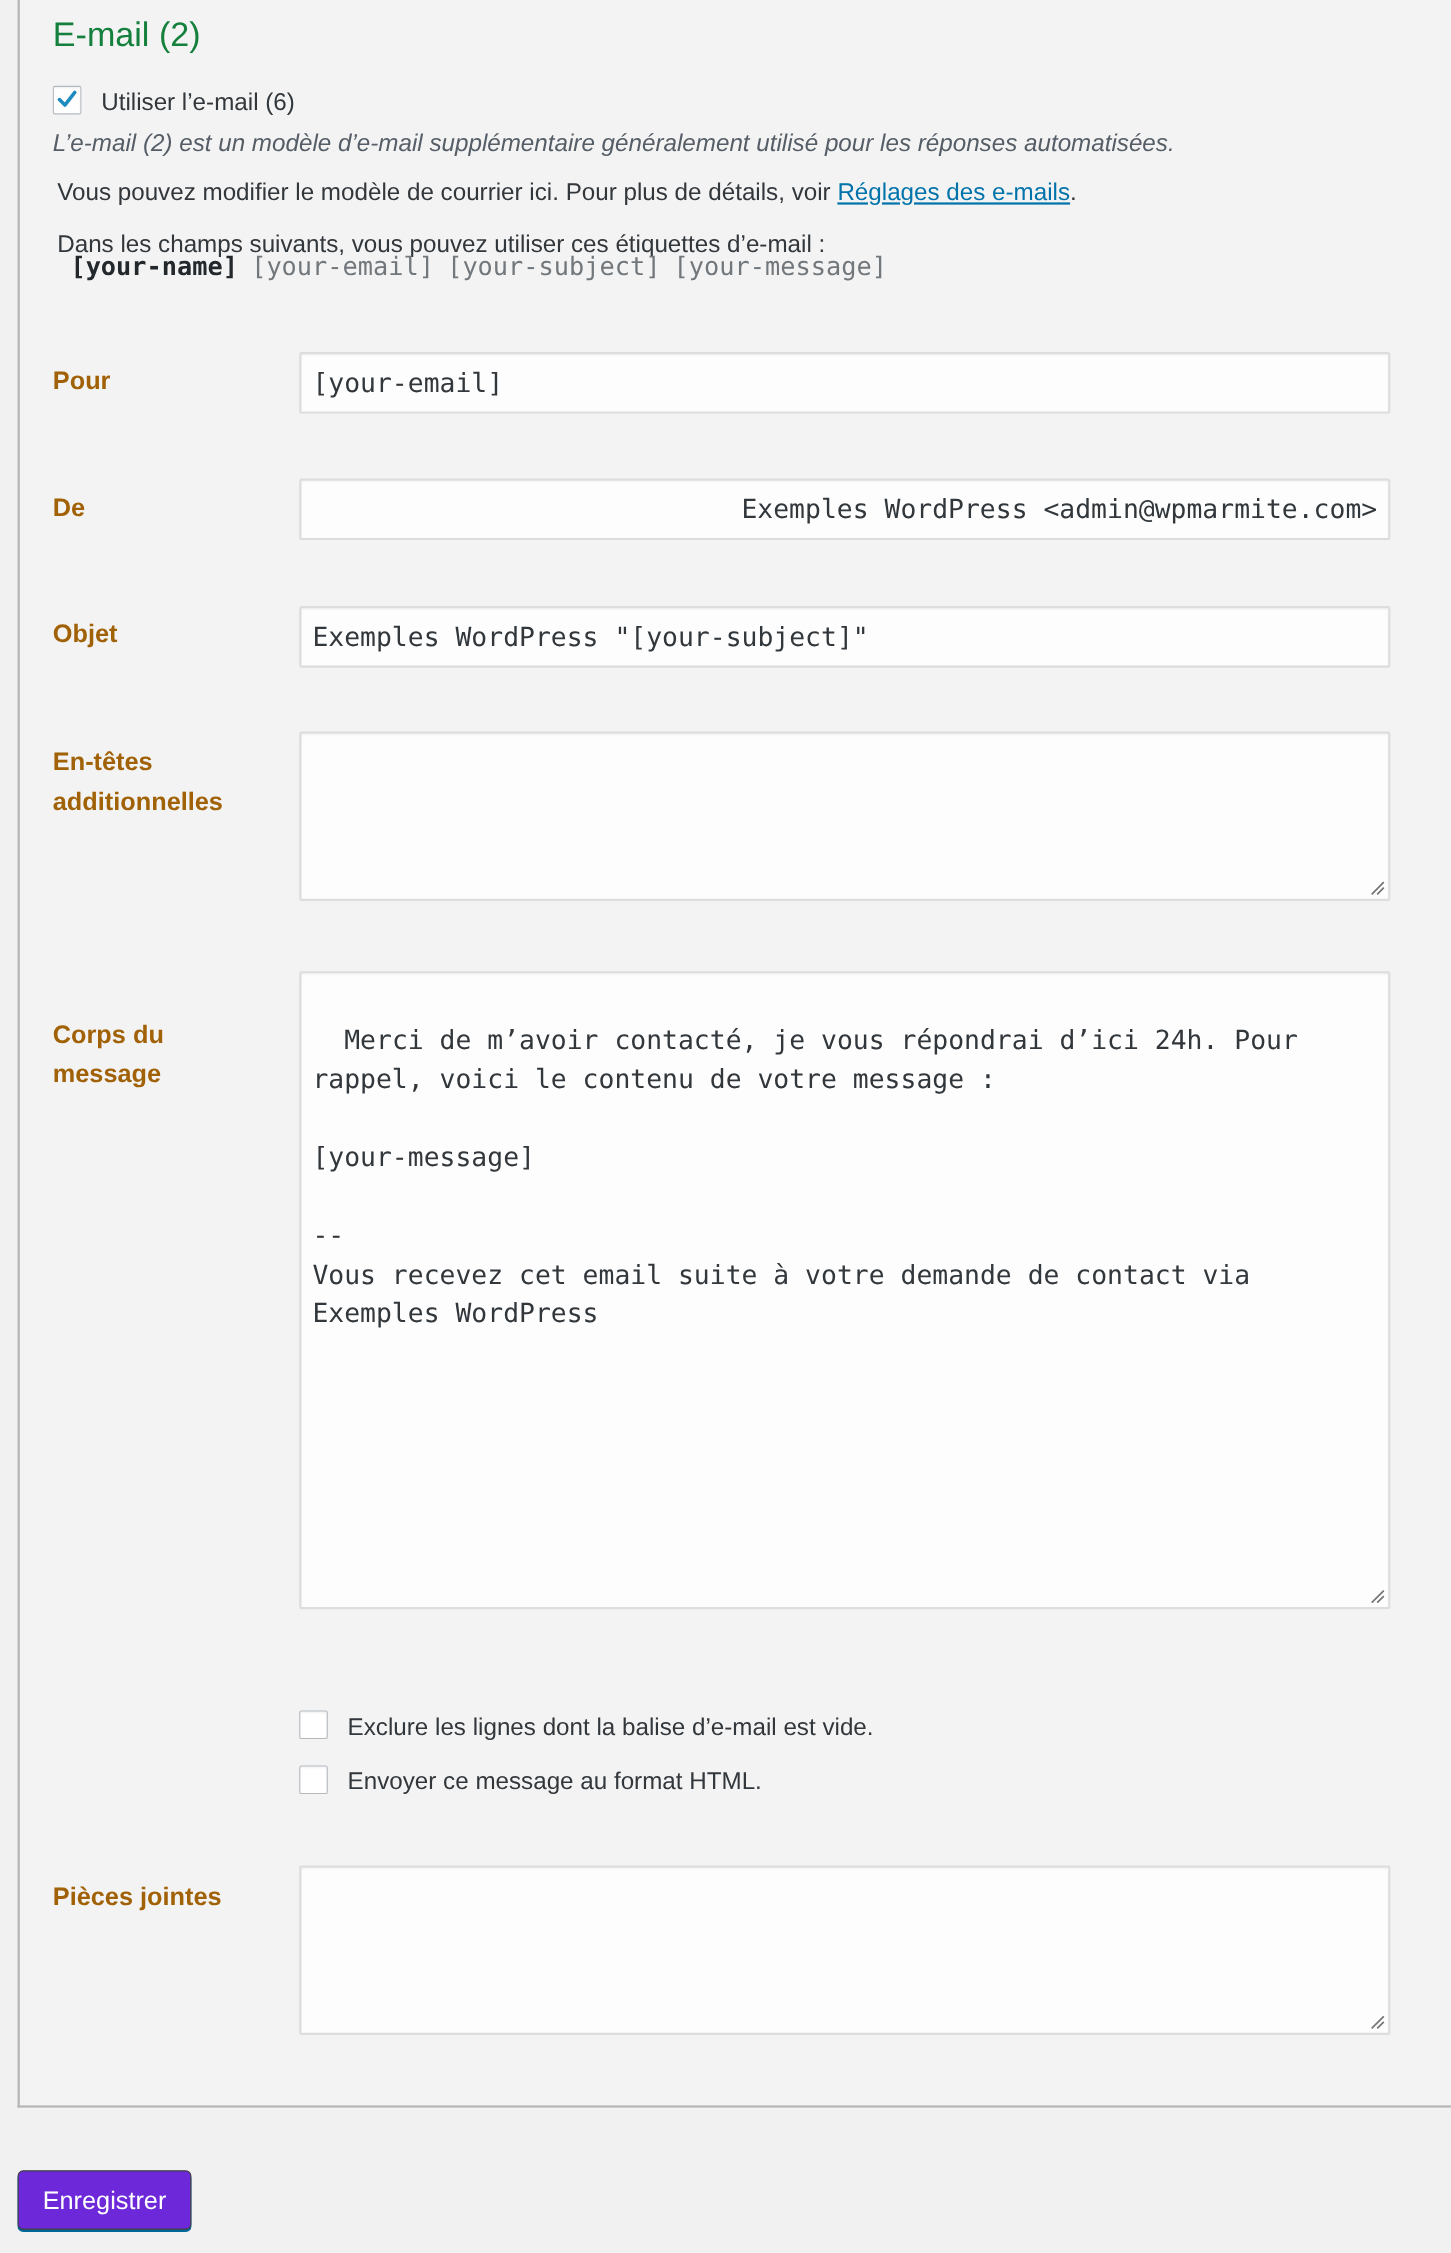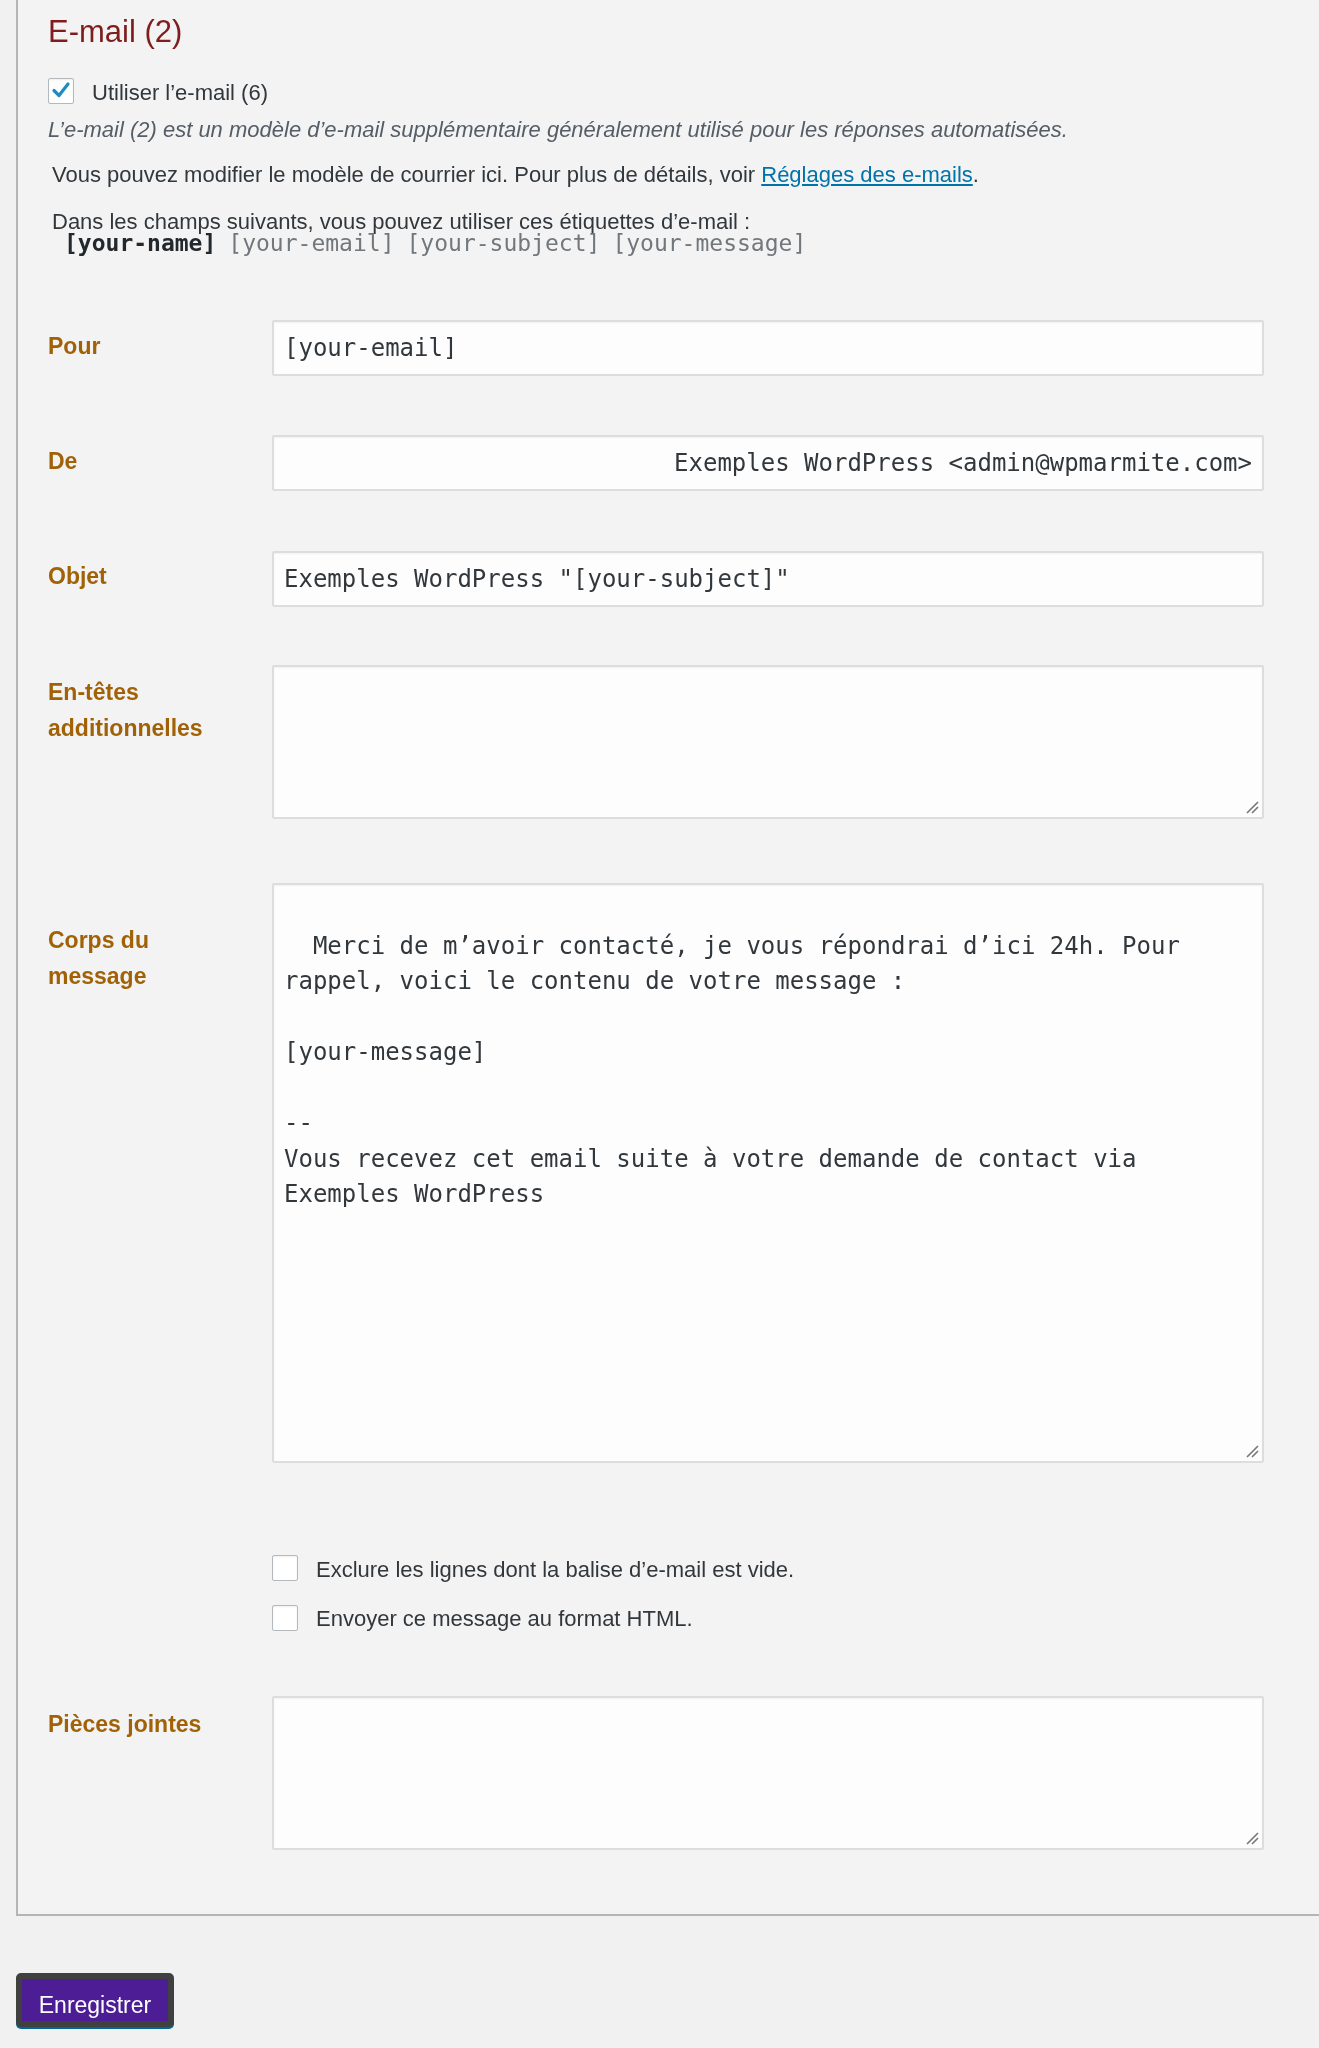--- a/index.html
+++ b/index.html
@@ -6,21 +6,21 @@
     body {
       width:1319px; height:2048px; background:#f1f1f1; position:relative; overflow:hidden;
       font-family:"Liberation Sans", sans-serif; color:#23282d;
     }
     .panel {
       position:absolute; left:16px; top:-2px; width:1320px; height:1918px;
       background:#f3f3f3; border-left:2px solid #b5b5b5; border-bottom:2px solid #b5b5b5;
       box-sizing:border-box;
     }
     .abs { position:absolute; }
-    .title { left:48px; top:14px; font-size:31px; color:#7f1d1d; }
+    .title { left:48px; top:14px; font-size:31px; color:#15803d; }
     .cb {
       width:26px; height:26px; border:1.5px solid #b4b9be; background:#fff; box-sizing:border-box;
       border-radius:2px; box-shadow: inset 0 1px 2px rgba(0,0,0,.07);
     }
     .cb svg { position:absolute; left:2px; top:1px; }
     .lbl-text { font-size:22px; color:#32373c; }
     .desc { left:48px; top:117px; font-size:22px; font-style:italic; color:#555d66; white-space:nowrap; }
     .line { font-size:22px; color:#32373c; white-space:nowrap; }
     .line a { color:#0073aa; text-decoration:underline; }
     .tags { left:64px; top:230px; font-family:"DejaVu Sans Mono", monospace; font-size:23px; color:#72777c; white-space:nowrap; }
@@ -31,21 +31,21 @@
       position:absolute; left:272px; width:992px; background:#fdfdfd; border:2px solid #dddddd;
       box-sizing:border-box; box-shadow: inset 0 1px 2px rgba(0,0,0,.05);
       font-family:"DejaVu Sans Mono", monospace; font-size:24px; color:#32373c;
       padding:0 10px; border-radius:2px;
     }
     .field.input { height:56px; line-height:52px; white-space:nowrap; overflow:hidden; }
     .field.area { padding:8px 10px; line-height:35.5px; white-space:pre-wrap; }
     .grip { position:absolute; right:3px; bottom:3px; }
     .save-btn {
       position:absolute; left:16px; top:1973px; width:158px; height:54px;
-      background:#4c1d95; border:6px solid #404040; border-radius:5px; box-sizing:border-box;
+      background:#6d28d9; border:1px solid #404040; border-radius:5px; box-sizing:border-box;
       color:#fff; font-size:23px; text-align:center; line-height:52px;
       box-shadow: 0 2px 0 #006799;
     }
   </style>
 </head>
 <body>
 
 <div class="panel"></div>
 
 <div class="abs title">E-mail (2)</div>

